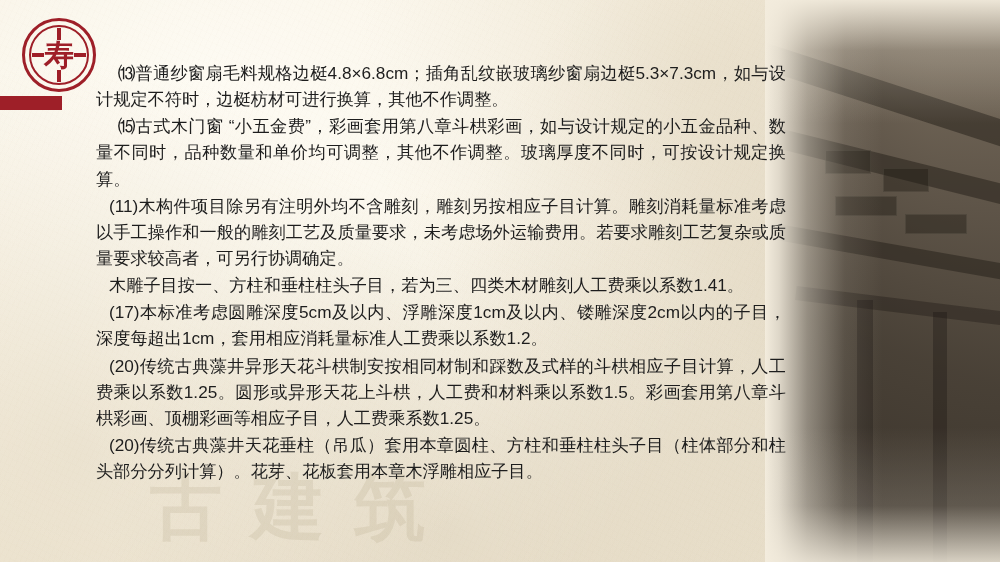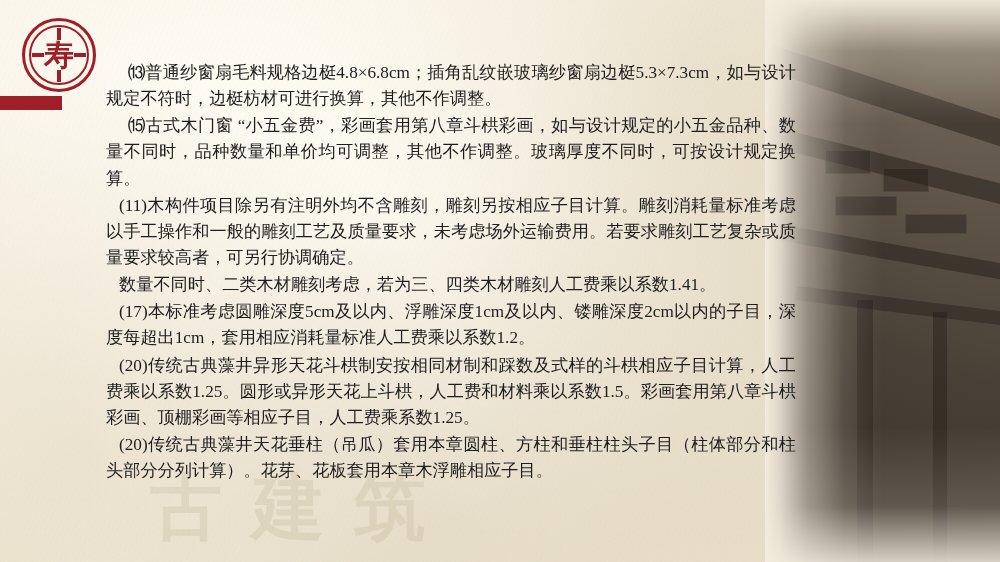--- a/index.html
+++ b/index.html
@@ -147,25 +147,24 @@
     background: #9e1f28;
   }
 
   
   .content {
     position: absolute;
     left: 96px;
     top: 60px;
     width: 690px;
     color: #1d1d1d;
-    font-family: Liberation Serif, serif;
+    font-family: Liberation Sans, sans-serif;
     font-size: 17.2px;
     line-height: 1.52;
     text-align: justify;
-    margin-left: 10px;
   }
   .para {
     margin: 0 0 1px 0;
     text-indent: 0;
   }
   .para.indent1 {
     text-indent: 22px;
   }
   .para.indent2 {
     text-indent: 13px;
@@ -206,19 +205,19 @@
     <div class="tick" style="left:35px; top:10px; width:4px; height:12px;"></div>
     <div class="tick" style="left:35px; bottom:10px; width:4px; height:12px;"></div>
     <div class="glyph">寿</div>
   </div>
   <div class="accent-bar"></div>
 
   <div class="content">
     <p class="para indent1">⒀普通纱窗扇毛料规格边梃4.8×6.8cm；插角乱纹嵌玻璃纱窗扇边梃5.3×7.3cm，如与设计规定不符时，边梃枋材可进行换算，其他不作调整。</p>
     <p class="para indent1">⒂古式木门窗 “小五金费”，彩画套用第八章斗栱彩画，如与设计规定的小五金品种、数量不同时，品种数量和单价均可调整，其他不作调整。玻璃厚度不同时，可按设计规定换算。</p>
     <p class="para indent2">(11)木构件项目除另有注明外均不含雕刻，雕刻另按相应子目计算。雕刻消耗量标准考虑以手工操作和一般的雕刻工艺及质量要求，未考虑场外运输费用。若要求雕刻工艺复杂或质量要求较高者，可另行协调确定。</p>
-    <p class="para indent2">数量不同时、二类木材雕刻考虑，若为三、四类木材雕刻人工费乘以系数1.41。</p>
+    <p class="para indent2">木雕子目按一、方柱和垂柱柱头子目，若为三、四类木材雕刻人工费乘以系数1.41。</p>
     <p class="para indent2">(17)本标准考虑圆雕深度5cm及以内、浮雕深度1cm及以内、镂雕深度2cm以内的子目，深度每超出1cm，套用相应消耗量标准人工费乘以系数1.2。</p>
     <p class="para indent2">(20)传统古典藻井异形天花斗栱制安按相同材制和踩数及式样的斗栱相应子目计算，人工费乘以系数1.25。圆形或异形天花上斗栱，人工费和材料乘以系数1.5。彩画套用第八章斗栱彩画、顶棚彩画等相应子目，人工费乘系数1.25。</p>
     <p class="para indent2">(20)传统古典藻井天花垂柱（吊瓜）套用本章圆柱、方柱和垂柱柱头子目（柱体部分和柱头部分分列计算）。花芽、花板套用本章木浮雕相应子目。</p>
   </div>
 
 </div>
 
 </body></html>

